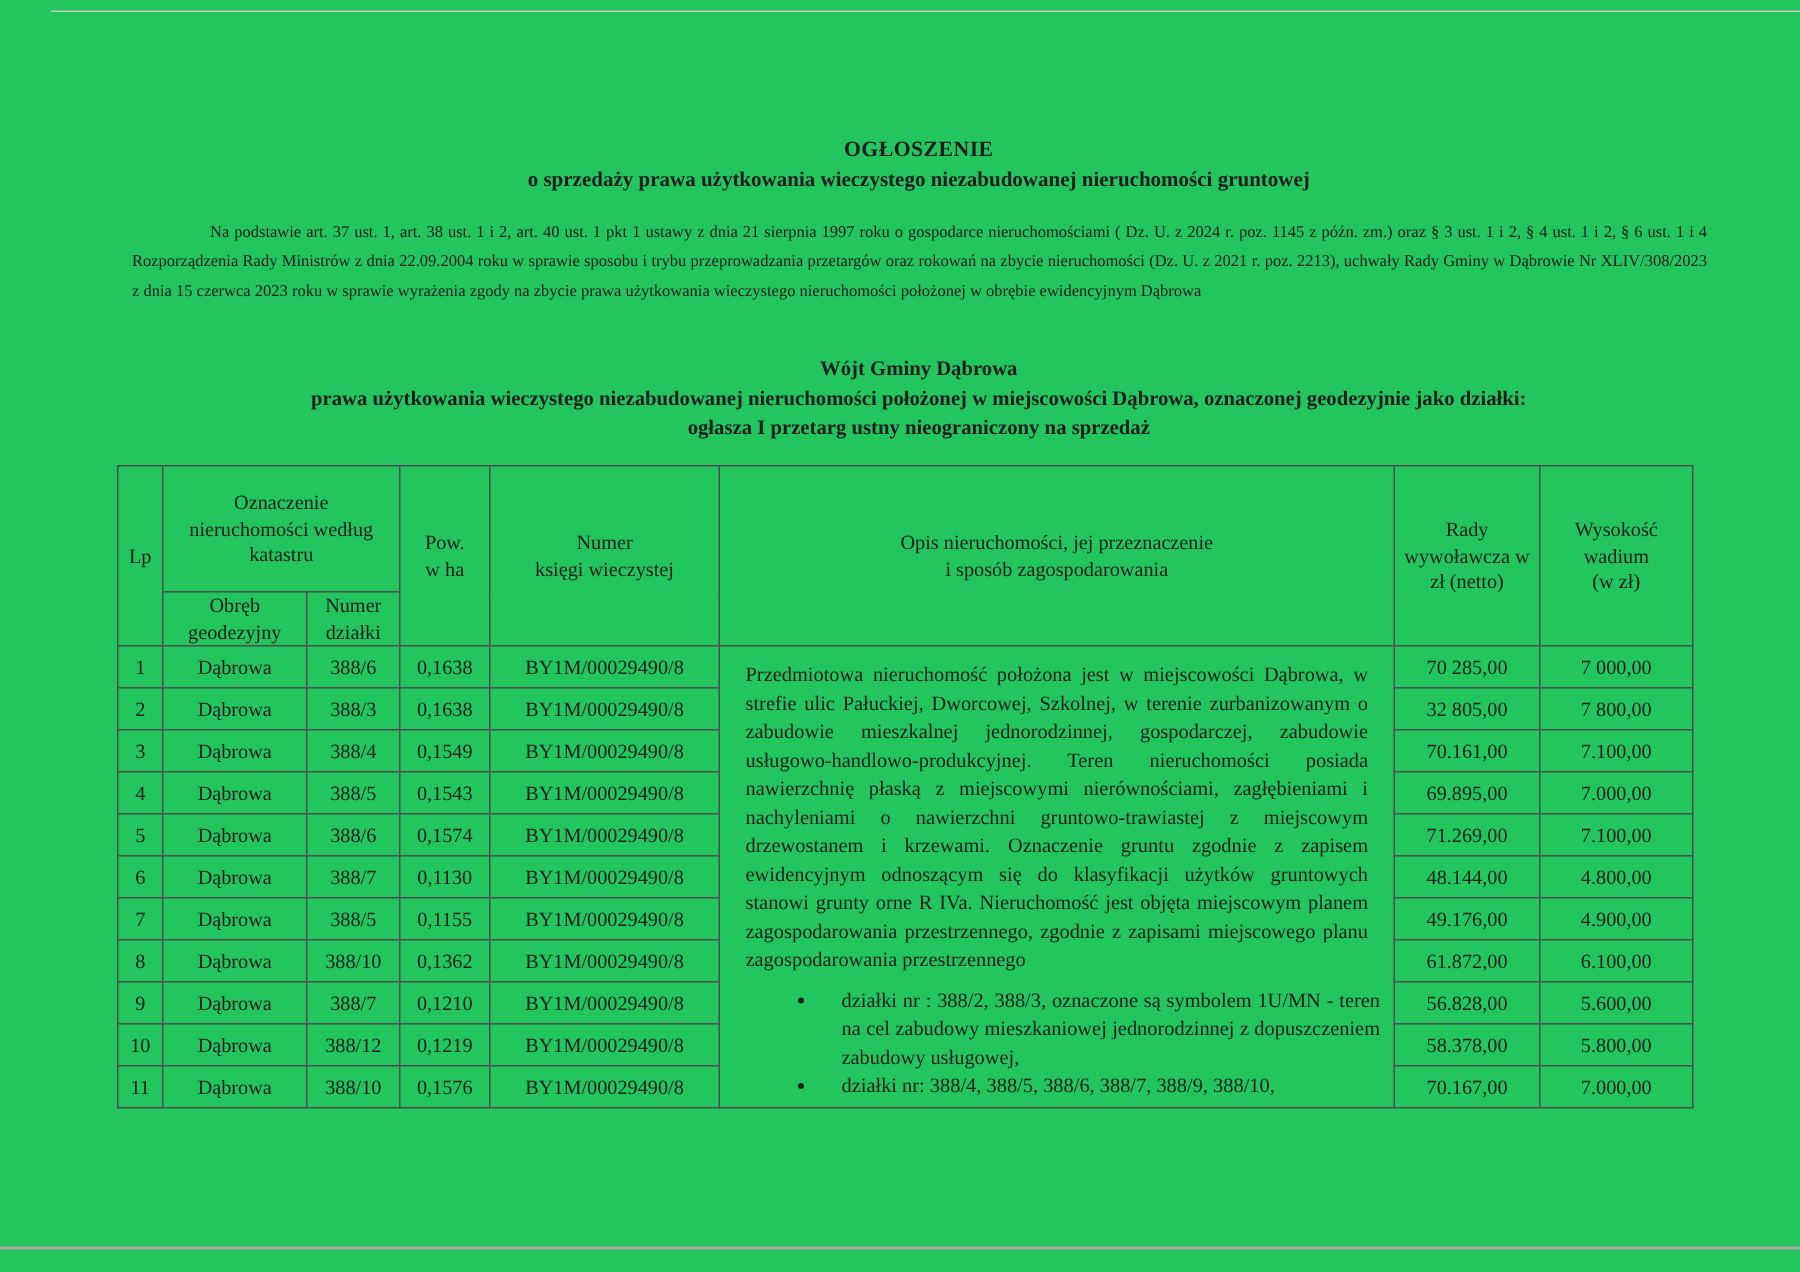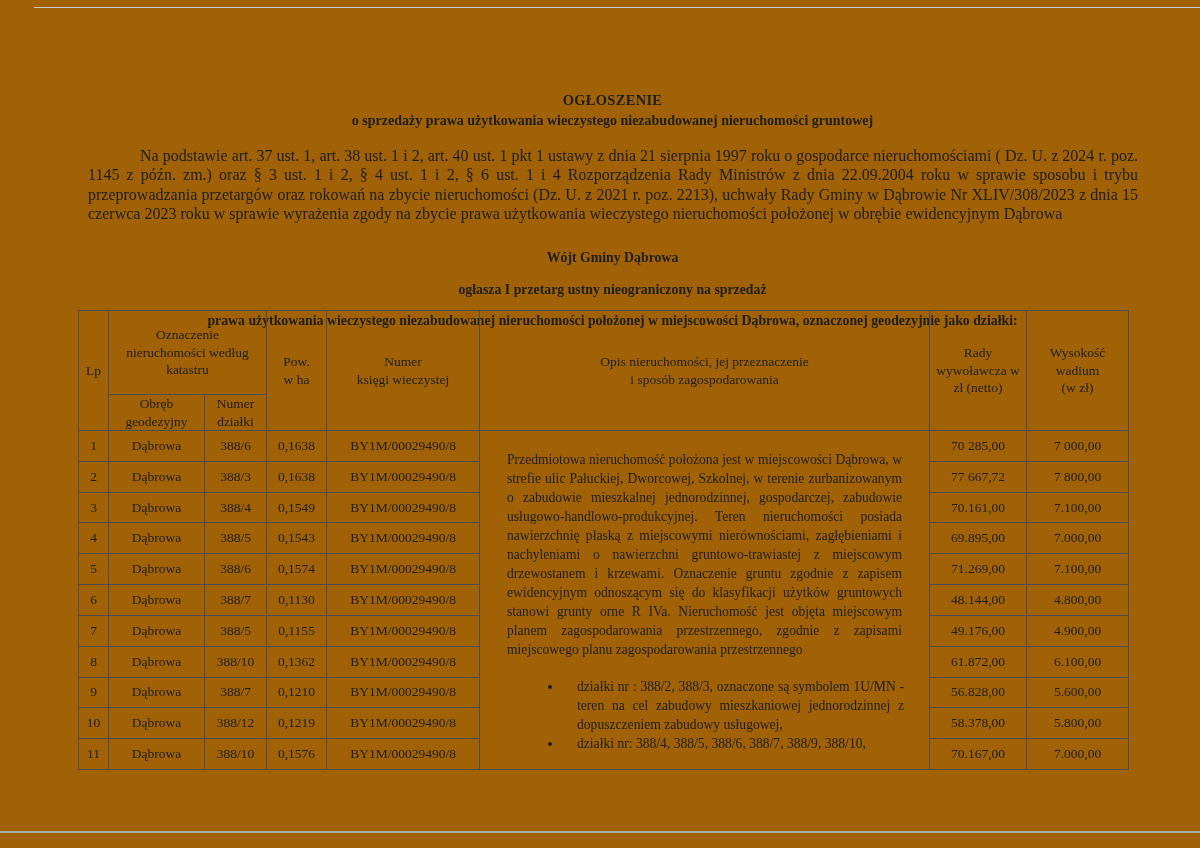--- a/index.html
+++ b/index.html
@@ -4,21 +4,21 @@
 <style>
   html, body {
     margin: 0;
     padding: 0;
     background: #ffffff;
   }
   .page {
     position: relative;
     width: 1200px;
     height: 848px;
-    background: #a16207;
+    background: #22c55e;
     overflow: hidden;
     font-family: "Liberation Serif", "DejaVu Serif", serif;
     color: #1e1e1e;
   }
   
   .scan-line-top {
     position: absolute;
     top: 7px; left: 34px; right: 0;
     height: 1px;
     background: #c9c9c9;
@@ -43,35 +43,35 @@
   .doc-subtitle {
     font-size: 14px;
     font-weight: bold;
     margin-top: 4px;
     text-align: center;
   }
   .legal {
     position: absolute;
     left: 88px; top: 146px;
     width: 1050px;
-    font-size: 16px;
+    font-size: 11px;
     line-height: 19.3px;
     text-align: justify;
     text-indent: 52px;
   }
   .announce {
     position: absolute;
     left: 88px; top: 236px;
     width: 1049px;
     text-align: center;
     font-weight: bold;
     font-size: 13.8px;
     line-height: 19.5px;
   }
-  .announce div { margin: 12px; }
+  .announce div { margin: 0; }
   .listing-table {
     position: absolute;
     left: 78px; top: 310px;
     border-collapse: collapse;
     table-layout: fixed;
     width: 1050px;
     font-size: 13.5px;
     color: #1e1e1e;
   }
   .listing-table th, .listing-table td {
@@ -95,24 +95,24 @@
     vertical-align: middle;
   }
   td.opis-cell {
     vertical-align: top;
     text-align: justify;
     padding: 1px 9px 0 9px;
     font-size: 13.6px;
     line-height: 19px;
   }
   .opis-cell p {
-    margin: 18px;
+    margin: 8px;
   }
   .opis-cell ul {
-    margin: 16px;
+    margin: 0;
     padding: 0 0 0 58px;
     list-style: disc;
   }
   .opis-cell li {
     padding-left: 14px;
     text-align: justify;
   }
   .col-lp      { width: 30px; }
   .col-obreb   { width: 96px; }
   .col-dzialka { width: 62px; }
@@ -130,22 +130,22 @@
 
   <div class="head-block">
     <div class="doc-title">OGŁOSZENIE</div>
     <div class="doc-subtitle">o sprzedaży prawa użytkowania wieczystego niezabudowanej nieruchomości gruntowej</div>
   </div>
 
   <div class="legal">Na podstawie art. 37 ust. 1, art. 38 ust. 1 i 2, art. 40 ust. 1 pkt 1 ustawy z dnia 21 sierpnia 1997 roku o gospodarce nieruchomościami ( Dz. U. z 2024 r. poz. 1145 z późn. zm.) oraz § 3 ust. 1 i 2, § 4 ust. 1 i 2, § 6 ust. 1 i 4 Rozporządzenia Rady Ministrów z dnia 22.09.2004 roku w sprawie sposobu i trybu przeprowadzania przetargów oraz rokowań na zbycie nieruchomości (Dz. U. z 2021 r. poz. 2213), uchwały  Rady Gminy w Dąbrowie Nr XLIV/308/2023  z dnia 15 czerwca 2023 roku w sprawie wyrażenia zgody na  zbycie prawa użytkowania wieczystego  nieruchomości położonej w obrębie ewidencyjnym Dąbrowa</div>
 
   <div class="announce">
     <div>Wójt Gminy Dąbrowa</div>
+    <div>prawa użytkowania wieczystego niezabudowanej nieruchomości położonej w miejscowości Dąbrowa, oznaczonej geodezyjnie jako działki:</div>
     <div>ogłasza I przetarg ustny nieograniczony na sprzedaż</div>
-    <div>prawa użytkowania wieczystego niezabudowanej nieruchomości położonej w miejscowości Dąbrowa, oznaczonej geodezyjnie jako działki:</div>
   </div>
 
   <table class="listing-table">
     <colgroup>
       <col class="col-lp">
         <col class="col-obreb">
         <col class="col-dzialka">
         <col class="col-pow">
       <col class="col-kw">
         <col class="col-opis">
@@ -194,21 +194,21 @@
         </td>
         <td>70 285,00</td>
         <td>7 000,00</td>
       </tr>
       <tr class="data-row">
         <td>2</td>
         <td>Dąbrowa</td>
         <td>388/3</td>
         <td>0,1638</td>
         <td>BY1M/00029490/8</td>
-        <td>77 667,72</td>
+        <td>32 805,00</td>
         <td>7 800,00</td>
       </tr>
       <tr class="data-row">
         <td>3</td>
         <td>Dąbrowa</td>
         <td>388/4</td>
         <td>0,1549</td>
         <td>BY1M/00029490/8</td>
         <td>70.161,00</td>
         <td>7.100,00</td>

